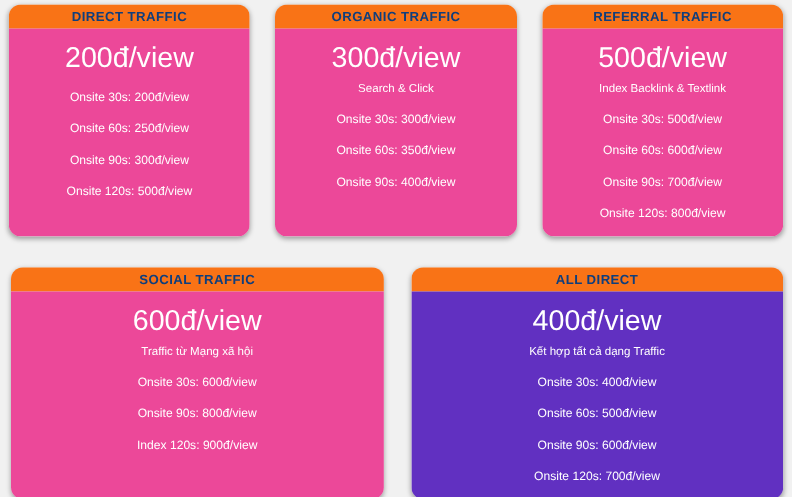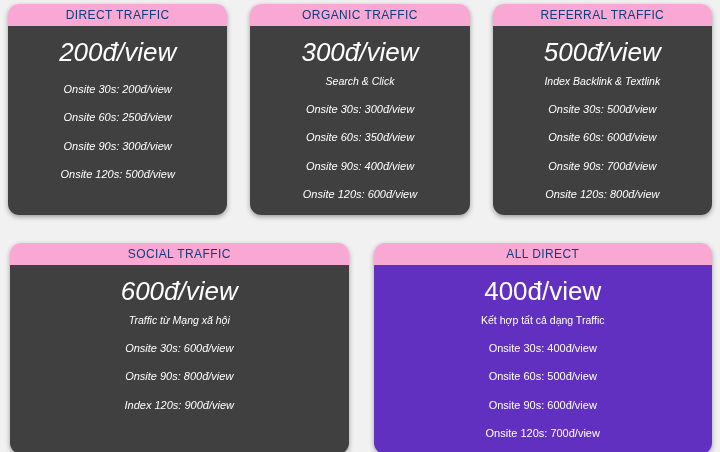--- a/index.html
+++ b/index.html
@@ -29,33 +29,33 @@
     flex: 1;
     height: 211px;
     border-radius: 11px;
     overflow: hidden;
     display: flex;
     flex-direction: column;
     box-shadow: 0 2px 5px rgba(0,0,0,0.35);
     text-align: center;
   }
   .card-header {
-    background: #f9a8d4;
+    background: #f97316;
     color: #0f3e7d;
-    font-weight: normal;
+    font-weight: bold;
     font-size: 12px;
     letter-spacing: 0.4px;
     padding: 5px 0 4px 0;
     line-height: 13px;
   }
   .card-body {
     flex: 1;
     color: #ffffff;
   }
-  .card--blue .card-body { background: #404040; font-style: italic; }
+  .card--blue .card-body { background: #ec4899; }
   .card--purple .card-body { background: #6130c1; text-align: center; }
   .price {
     margin-top: 11px;
     font-size: 26px;
     line-height: 30px;
     font-weight: 400;
   }
   .subtitle {
     margin-top: 8px;
     font-size: 10.5px;
@@ -86,21 +86,20 @@
     </div>
 
     <div class="card card--blue">
       <div class="card-header">ORGANIC TRAFFIC</div>
       <div class="card-body">
         <div class="price">300đ/view</div>
         <div class="subtitle">Search &amp; Click</div>
         <div class="item">Onsite 30s: 300đ/view</div>
         <div class="item">Onsite 60s: 350đ/view</div>
         <div class="item">Onsite 90s: 400đ/view</div>
-        <div class="item">Onsite 120s: 600đ/view</div>
       </div>
     </div>
 
     <div class="card card--blue">
       <div class="card-header">REFERRAL TRAFFIC</div>
       <div class="card-body">
         <div class="price">500đ/view</div>
         <div class="subtitle">Index Backlink &amp; Textlink</div>
         <div class="item">Onsite 30s: 500đ/view</div>
         <div class="item">Onsite 60s: 600đ/view</div>

